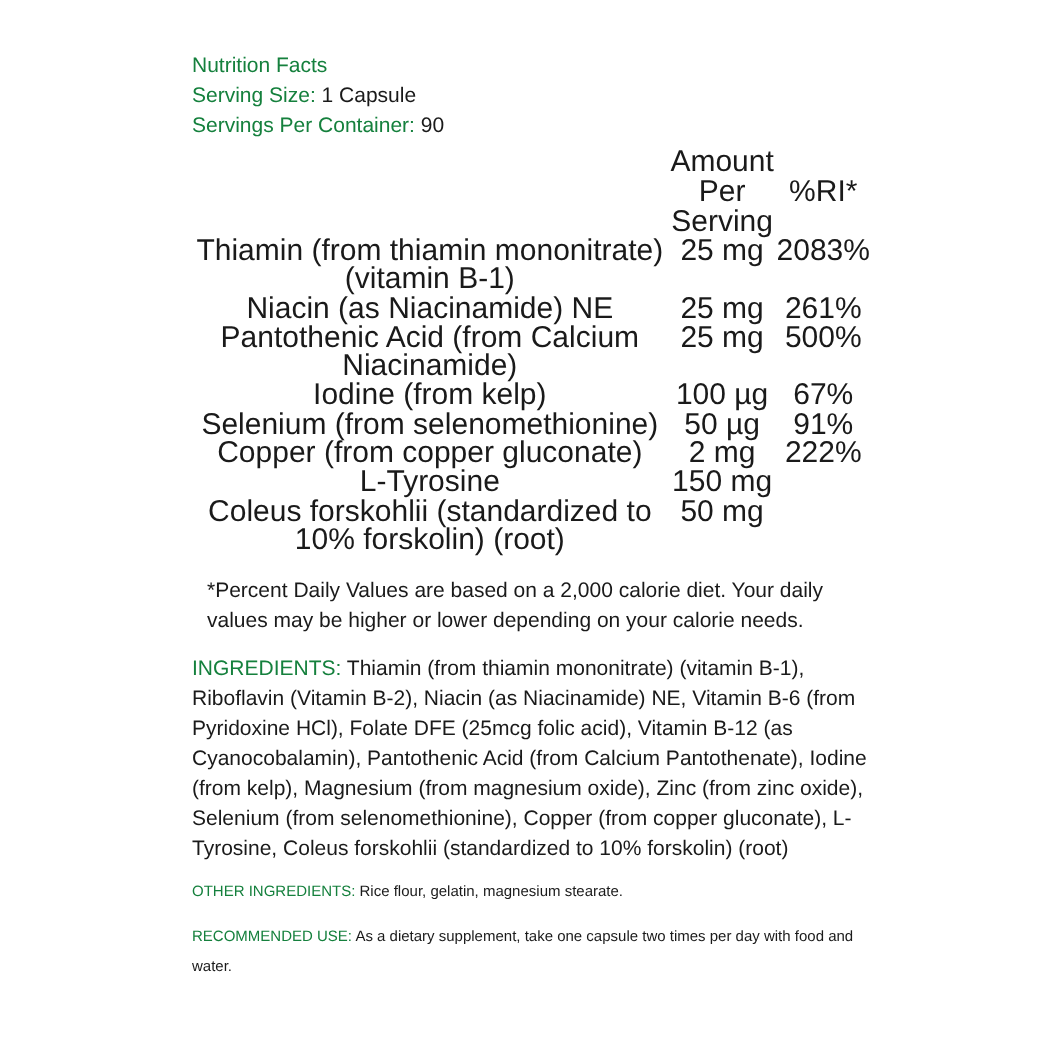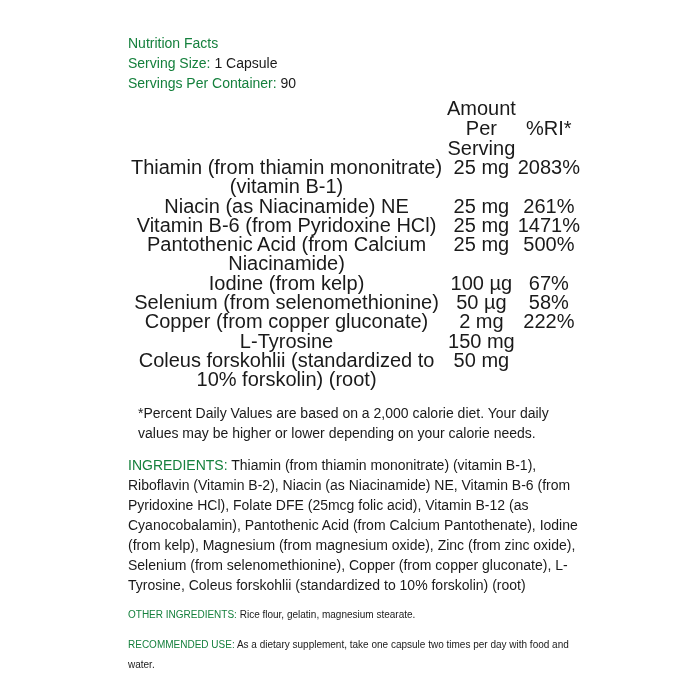--- a/index.html
+++ b/index.html
@@ -52,38 +52,33 @@
           <td class="c1">Thiamin (from thiamin mononitrate) (vitamin B-1)</td>
           <td class="c2">25 mg</td>
           <td class="c3">2083%</td>
         </tr>
       <tr>
           <td class="c1">Niacin (as Niacinamide) NE</td>
           <td class="c2">25 mg</td>
           <td class="c3">261%</td>
         </tr>
       <tr>
-          <td class="c1">Vitamin B-6 (from Pyridoxine HCl)</td>
-          <td class="c2">25 mg</td>
-          <td class="c3">1471%</td>
-        </tr>
-      <tr>
           <td class="c1">Pantothenic Acid (from Calcium Niacinamide)</td>
           <td class="c2">25 mg</td>
           <td class="c3">500%</td>
         </tr>
       <tr>
           <td class="c1">Iodine (from kelp)</td>
           <td class="c2">100 µg</td>
           <td class="c3">67%</td>
         </tr>
       <tr>
           <td class="c1">Selenium (from selenomethionine)</td>
           <td class="c2">50 µg</td>
-          <td class="c3">58%</td>
+          <td class="c3">91%</td>
         </tr>
       <tr>
           <td class="c1">Copper (from copper gluconate)</td>
           <td class="c2">2 mg</td>
           <td class="c3">222%</td>
         </tr>
       <tr>
           <td class="c1">L-Tyrosine</td>
           <td class="c2">150 mg</td>
           <td class="c3"></td>

